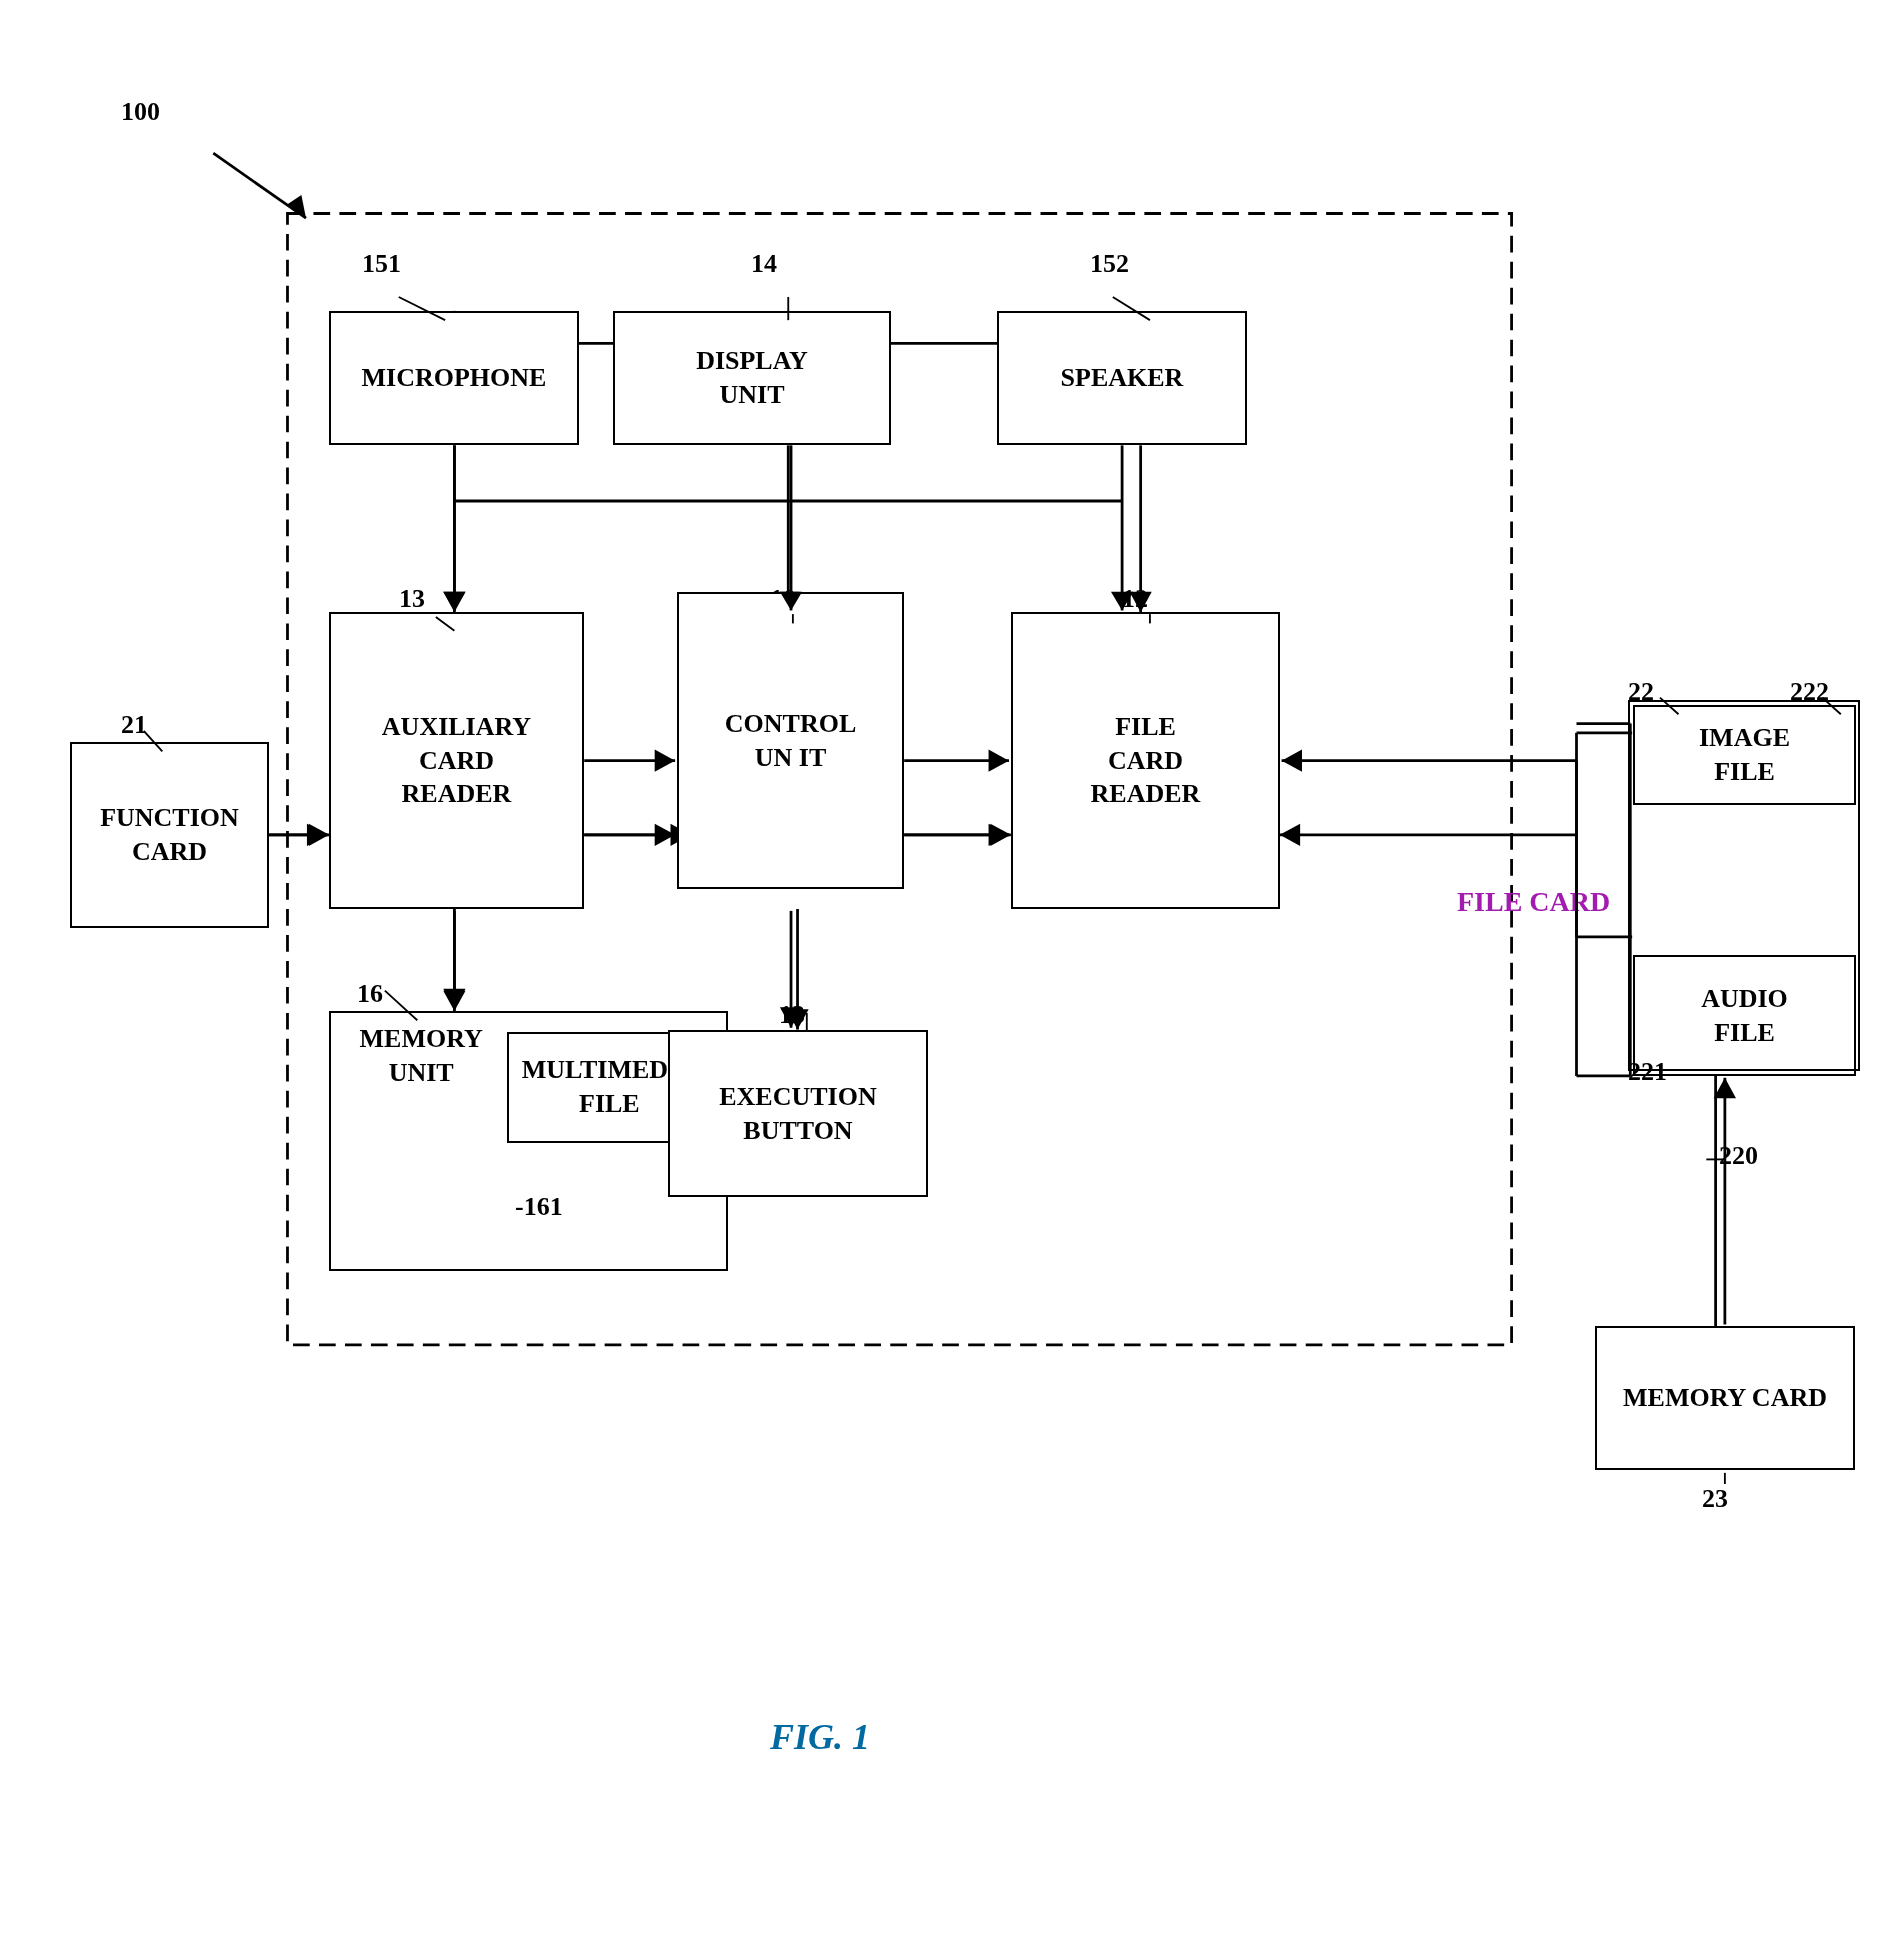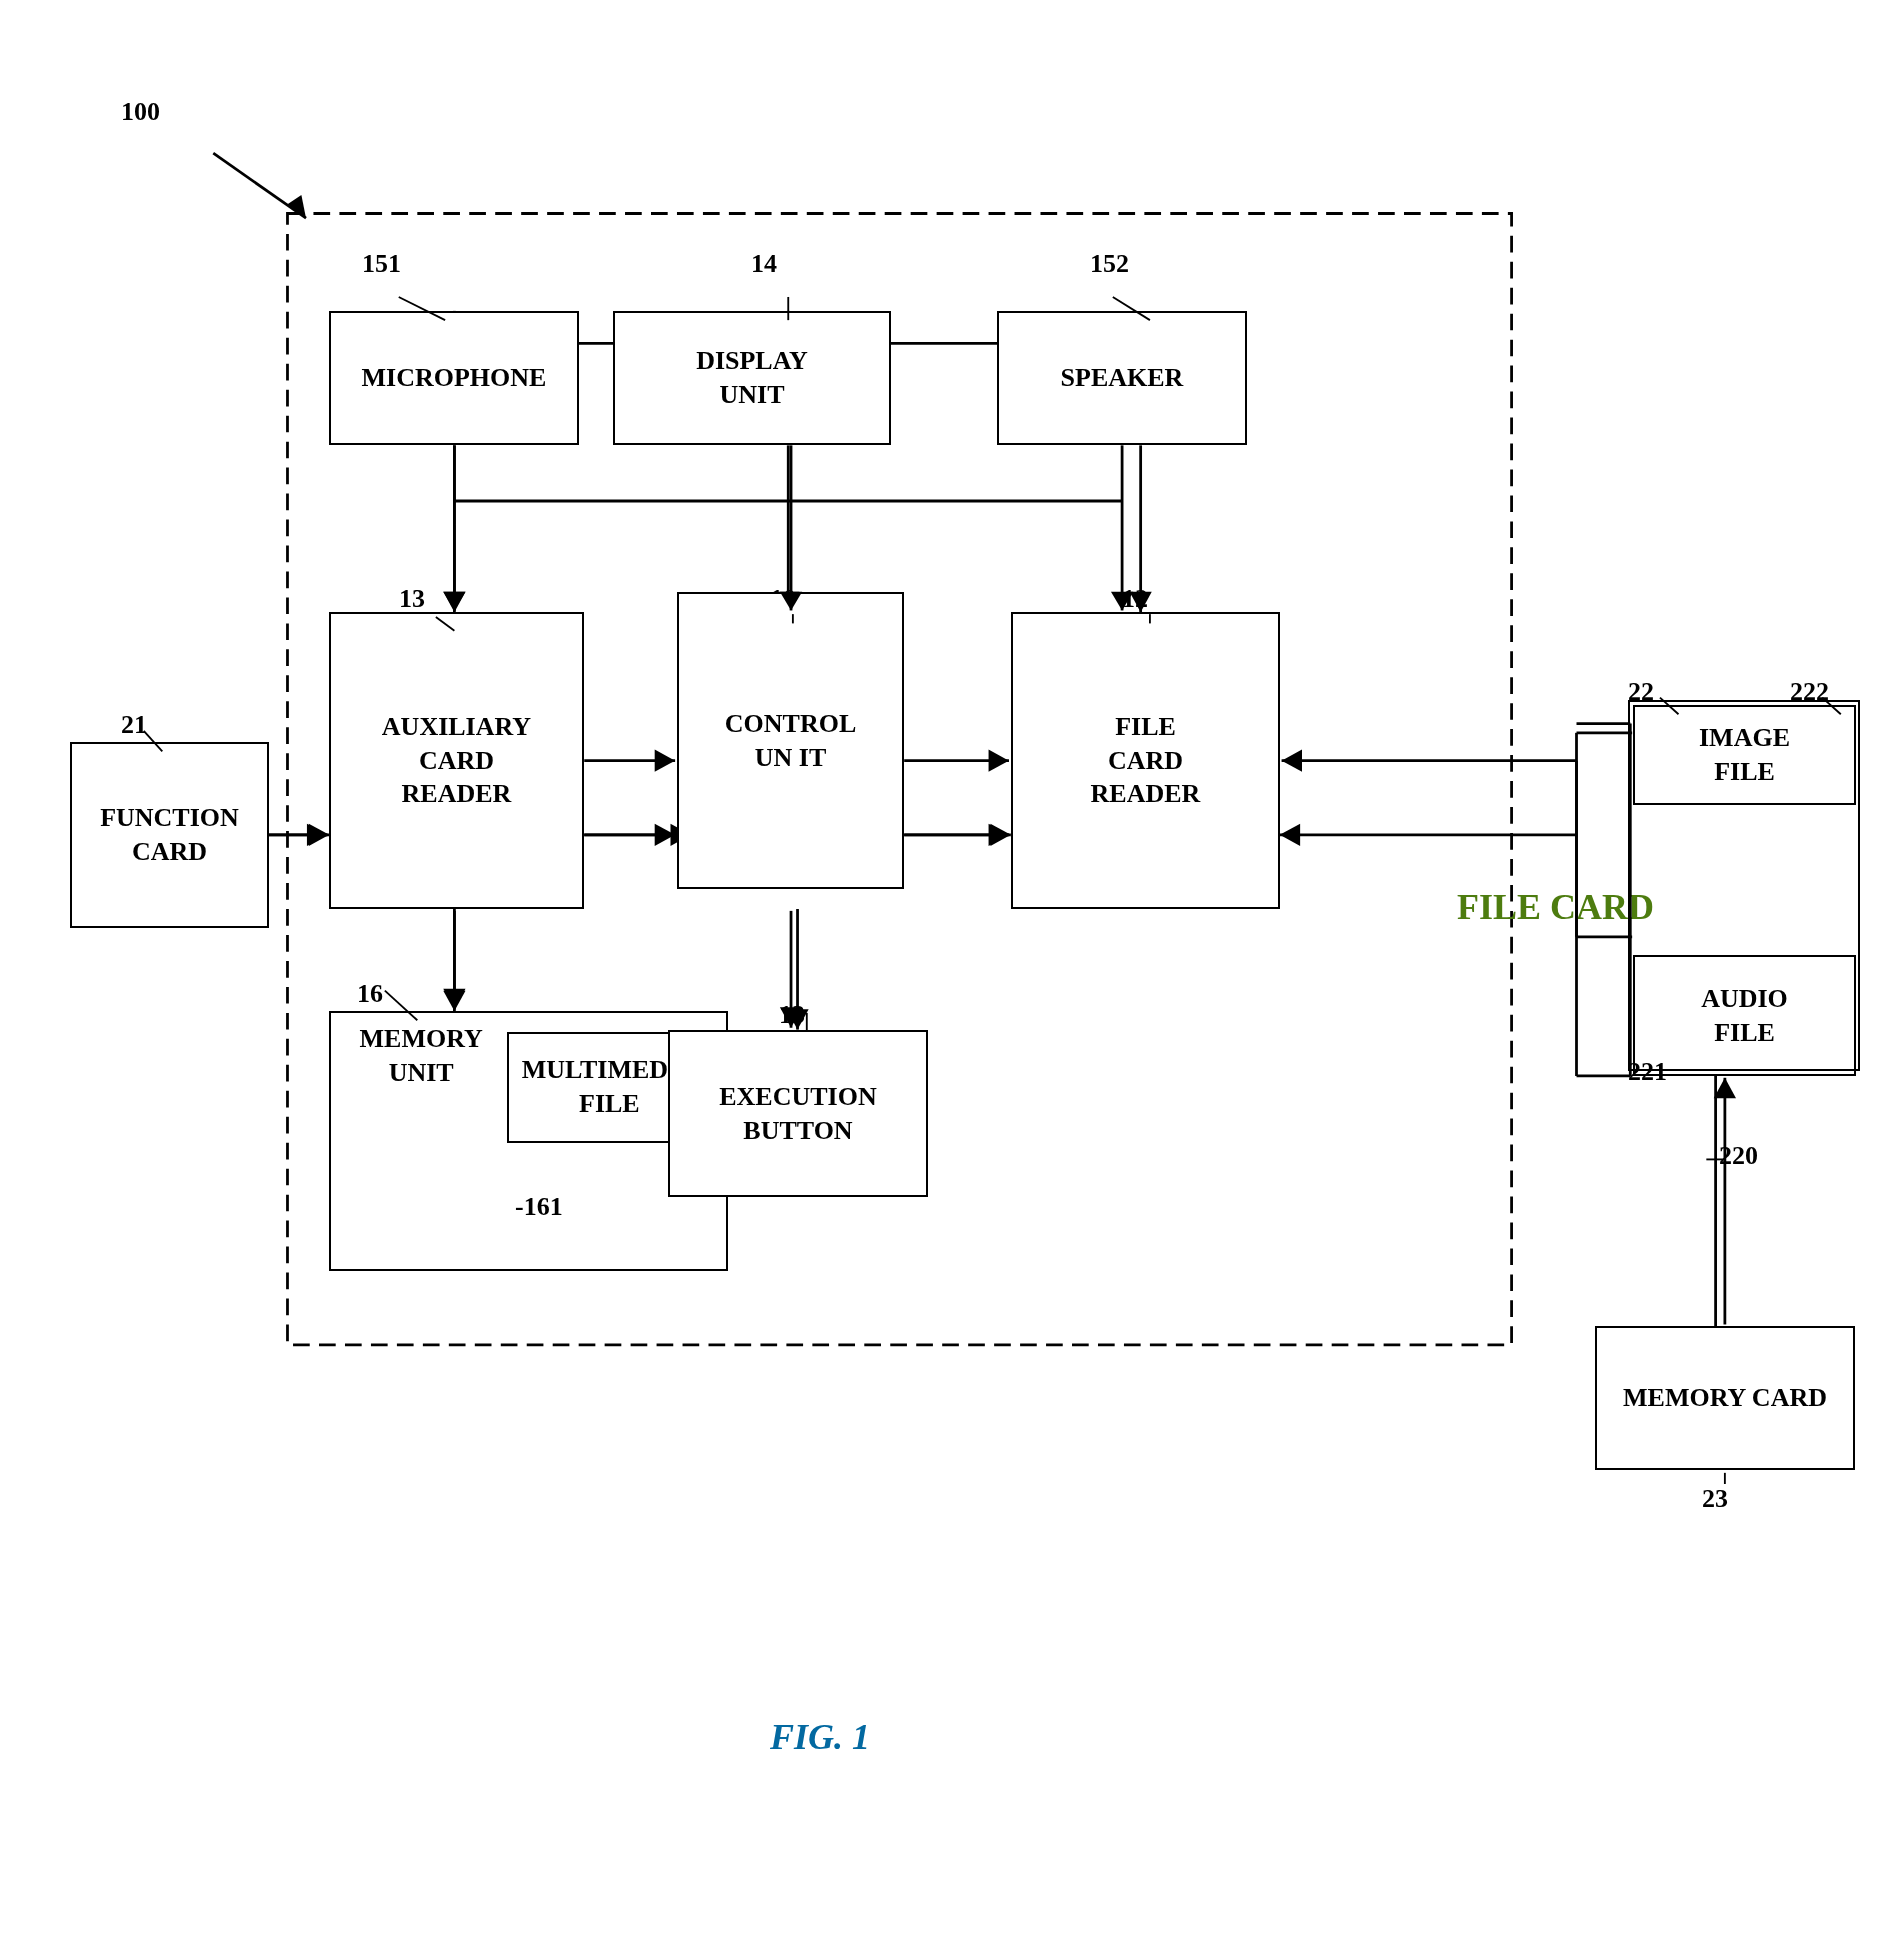--- a/index.html
+++ b/index.html
@@ -160,21 +160,21 @@
 </div>
 
 <div class="label" style="left:779px; top:1000px;">13</div>
 
 <div class="label" style="left:1628px; top:677px;">22</div>
 
 <div class="label" style="left:1790px; top:677px;">222</div>
 
 <div style="position:absolute; left:1633px; top:705px; width:232px; height:371px;">
 
-  <div style="position:absolute; left:-176px; top:181px; font-size:36px; font-weight:bold; color:#4d7c0f;">FILE CARD</div>
+  <div style="position:absolute; left:-176px; top:181px; font-size:28px; font-weight:bold; color:#a21caf;">FILE CARD</div>
 
   <div class="box" style="position:absolute; left:0; top:0; width:223px; height:100px;">
     <span>IMAGE<br>FILE</span>
   </div>
 
   <div class="box" style="position:absolute; left:0; top:250px; width:223px; height:121px;">
     <span>AUDIO<br>FILE</span>
   </div>
 
   <div style="position:absolute; left:-4.6px; top:-4.6px; width:232px; height:371px; border:2.8px solid #000;"></div>

